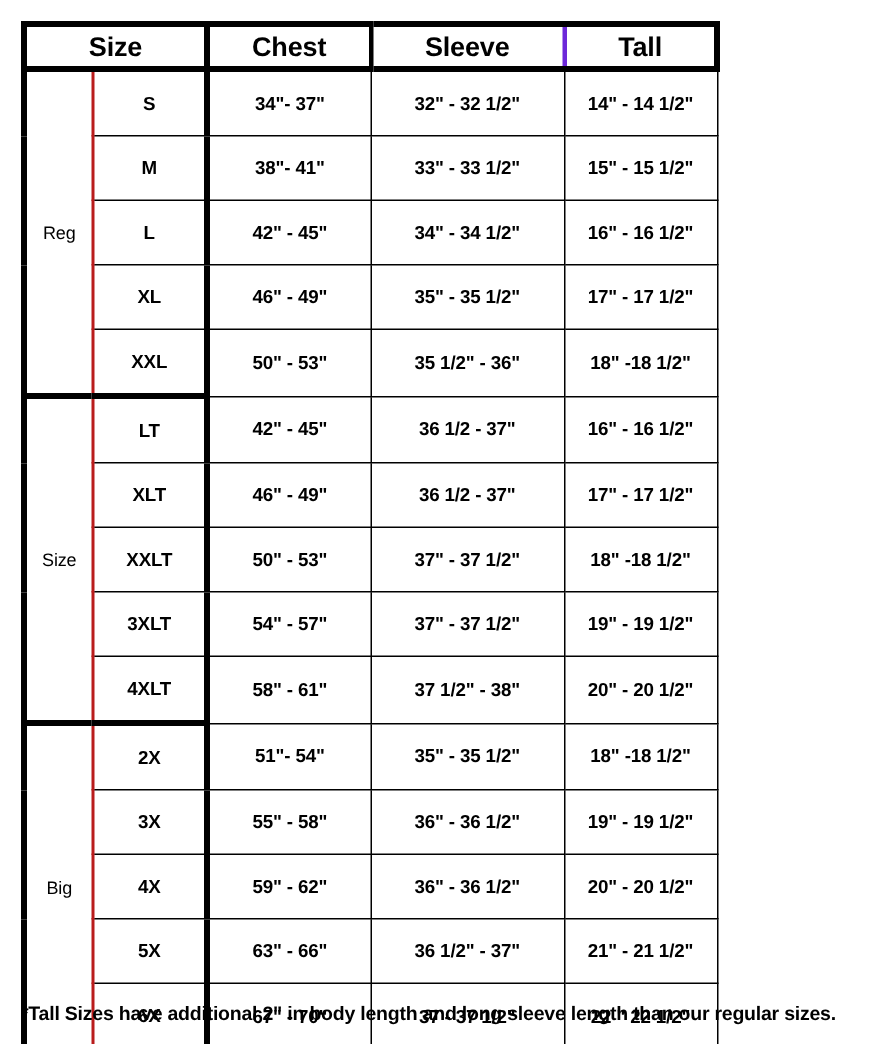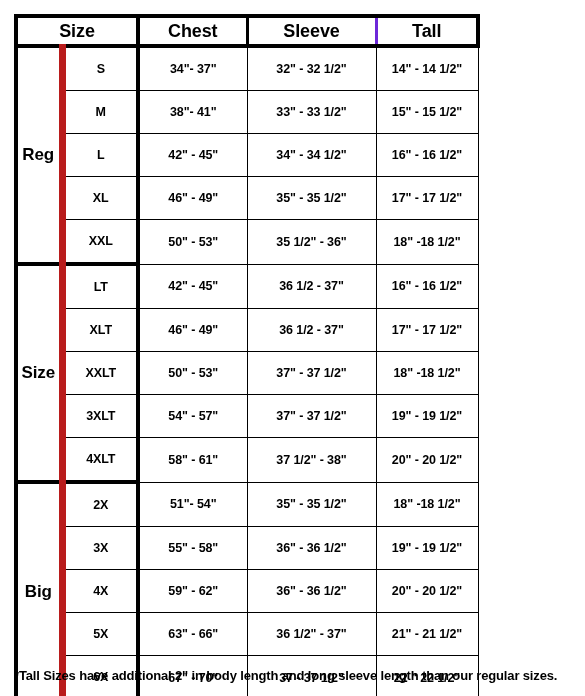--- a/index.html
+++ b/index.html
@@ -75,25 +75,25 @@
     border-right: 4px solid #000000;
   }
 
   
   .size-table tbody td {
     height: 42px;
   }
 
   td.c-group {
     border-left: 4px solid #000000;
-    border-right: 7px solid #b91c1c;
+    border-right: 2px solid #b91c1c;
     border-top: none;
     border-bottom: none;
-    font-weight: bold;
-    font-size: 17px;
+    font-weight: normal;
+    font-size: 12px;
   }
   td.c-size {
     border-right: 4px solid #000000;
     border-left: 1px solid #000000;
   }
   td.c-chest {
     border-left: 4px solid #000000;
     border-right: 1px solid #000000;
   }
   td.c-sleeve {

